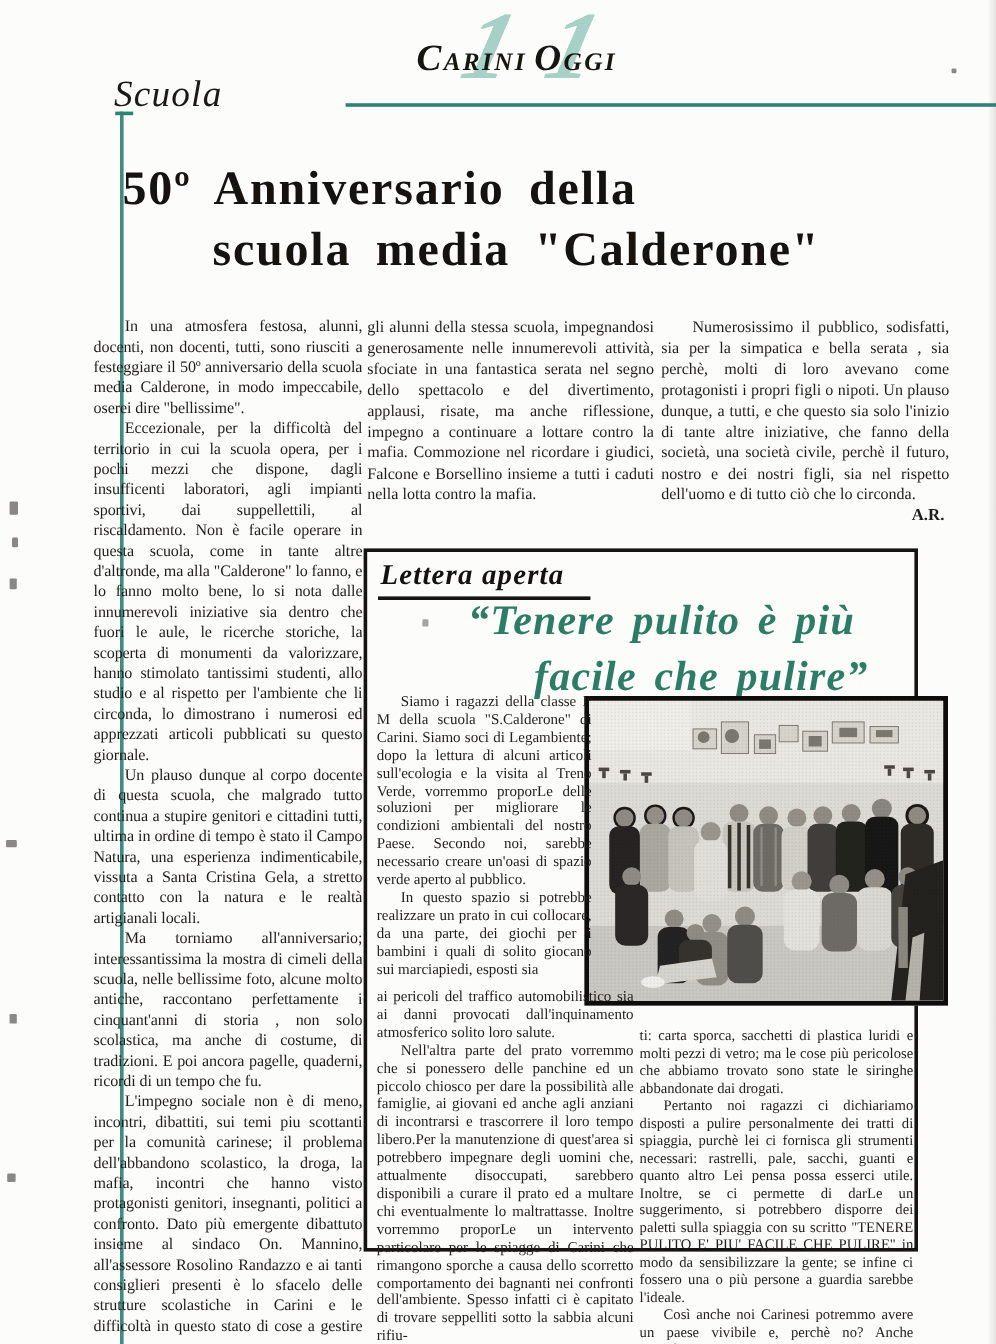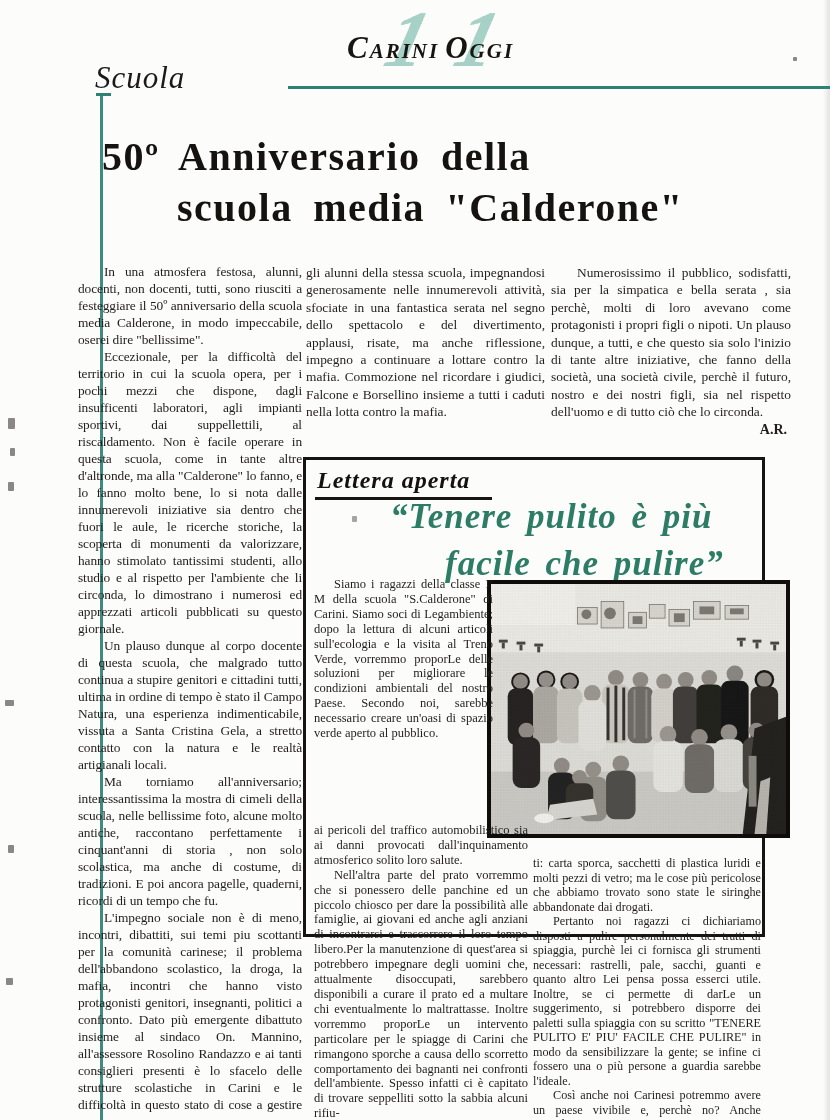--- a/index.html
+++ b/index.html
@@ -29,21 +29,21 @@
   .hl2{left:177px;top:184px;}
   
   .article-col{position:absolute;z-index:2;text-align:justify;hyphens:auto;-webkit-hyphens:auto;}
   .article-col p{margin:0;text-indent:26px;}
   .article-col p.cont{text-indent:0;}
   .col1{left:78px;top:263px;width:224px;height:852px;font-size:13.4px;line-height:17px;letter-spacing:-0.1px;overflow:hidden;}
   .col2{left:306px;top:264px;width:239px;font-size:13.4px;line-height:17.4px;}
   .col3{left:551px;top:264px;width:240px;font-size:13.4px;line-height:17.4px;}
   .signature{text-align:right;font-weight:700;font-size:14px;padding-right:4px;margin-top:2px;text-indent:0;}
   
-  .letter-box{position:absolute;left:303px;top:457px;width:462px;height:480px;z-index:3;
+  .letter-box{position:absolute;left:303px;top:457px;width:462px;height:586px;z-index:3;
               border:3px solid #151412;box-sizing:border-box;background:#fcfcfb;}
   .kicker{position:absolute;left:9px;top:7px;font-style:italic;font-weight:700;font-size:24px;
           color:#14120f;letter-spacing:1px;border-bottom:3px solid #161514;
           padding:0 22px 3px 2px;}
   .letter-title{position:absolute;font-style:italic;font-weight:700;color:#2d7c66;
                 letter-spacing:1px;word-spacing:5px;white-space:nowrap;font-size:35px;}
   .lt1{left:84px;top:37px;}
   .lt2{left:139px;top:84px;}
   .letter-col{position:absolute;text-align:justify;hyphens:auto;-webkit-hyphens:auto;}
   .letter-col p{margin:0;text-indent:20px;}
@@ -213,20 +213,21 @@
         <polygon points="268,148 300,136 300,256 256,256" fill="#23211e"></polygon>
         <rect x="262" y="176" width="8" height="52" fill="#8a8781"></rect>
         <polygon points="274,202 284,198 280,256 268,256" fill="#b5b2ac"></polygon>
 
         <rect width="300" height="256" fill="url(#ht)"></rect>
       </svg>
     </div>
 
     <div class="letter-col lcol1">
       <p>Siamo i ragazzi della classe Iª M della scuola "S.Calderone" di Carini. Siamo soci di Legambiente; dopo la lettura di alcuni articoli sull'ecologia e la visita al Treno Verde, vorremmo proporLe delle soluzioni per migliorare le condizioni ambientali del nostro Paese. Secondo noi, sarebbe necessario creare un'oasi di spazio verde aperto al pubblico.</p>
+      <p>In questo spazio si potrebbe realizzare un prato in cui collocare, da una parte, dei giochi per i bambini i quali di solito giocano sui marciapiedi, esposti sia</p>
     </div>
     <div class="letter-col lcol2">
       <p class="cont">ai pericoli del traffico automobilistico sia ai danni provocati dall'inquinamento atmosferico solito loro salute.</p>
       <p>Nell'altra parte del prato vorremmo che si ponessero delle panchine ed un piccolo chiosco per dare la possibilità alle famiglie, ai giovani ed anche agli anziani di incontrarsi e trascorrere il loro tempo libero.Per la manutenzione di quest'area si potrebbero impegnare degli uomini che, attualmente disoccupati, sarebbero disponibili a curare il prato ed a multare chi eventualmente lo maltrattasse. Inoltre vorremmo proporLe un intervento particolare per le spiagge di Carini che rimangono sporche a causa dello scorretto comportamento dei bagnanti nei confronti dell'ambiente. Spesso infatti ci è capitato di trovare seppelliti sotto la sabbia alcuni rifiu-</p>
     </div>
     <div class="letter-col lcol3">
       <p class="cont">ti: carta sporca, sacchetti di plastica luridi e molti pezzi di vetro; ma le cose più pericolose che abbiamo trovato sono state le siringhe abbandonate dai drogati.</p>
       <p>Pertanto noi ragazzi ci dichiariamo disposti a pulire personalmente dei tratti di spiaggia, purchè lei ci fornisca gli strumenti necessari: rastrelli, pale, sacchi, guanti e quanto altro Lei pensa possa esserci utile. Inoltre, se ci permette di darLe un suggerimento, si potrebbero disporre dei  paletti sulla spiaggia con su scritto "TENERE PULITO E' PIU' FACILE CHE PULIRE"  in modo da sensibilizzare la gente; se infine ci fossero una o più persone a guardia sarebbe l'ideale.</p>
       <p>Così anche noi Carinesi potremmo avere un paese vivibile e, perchè no? Anche accogliente.</p>
     </div>

